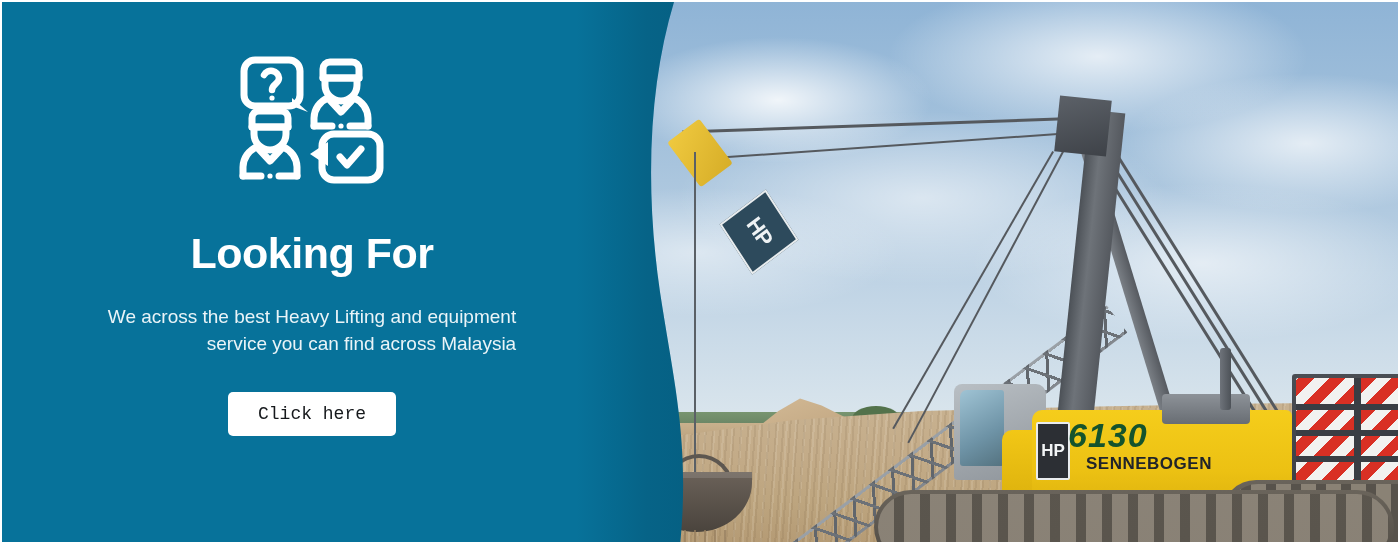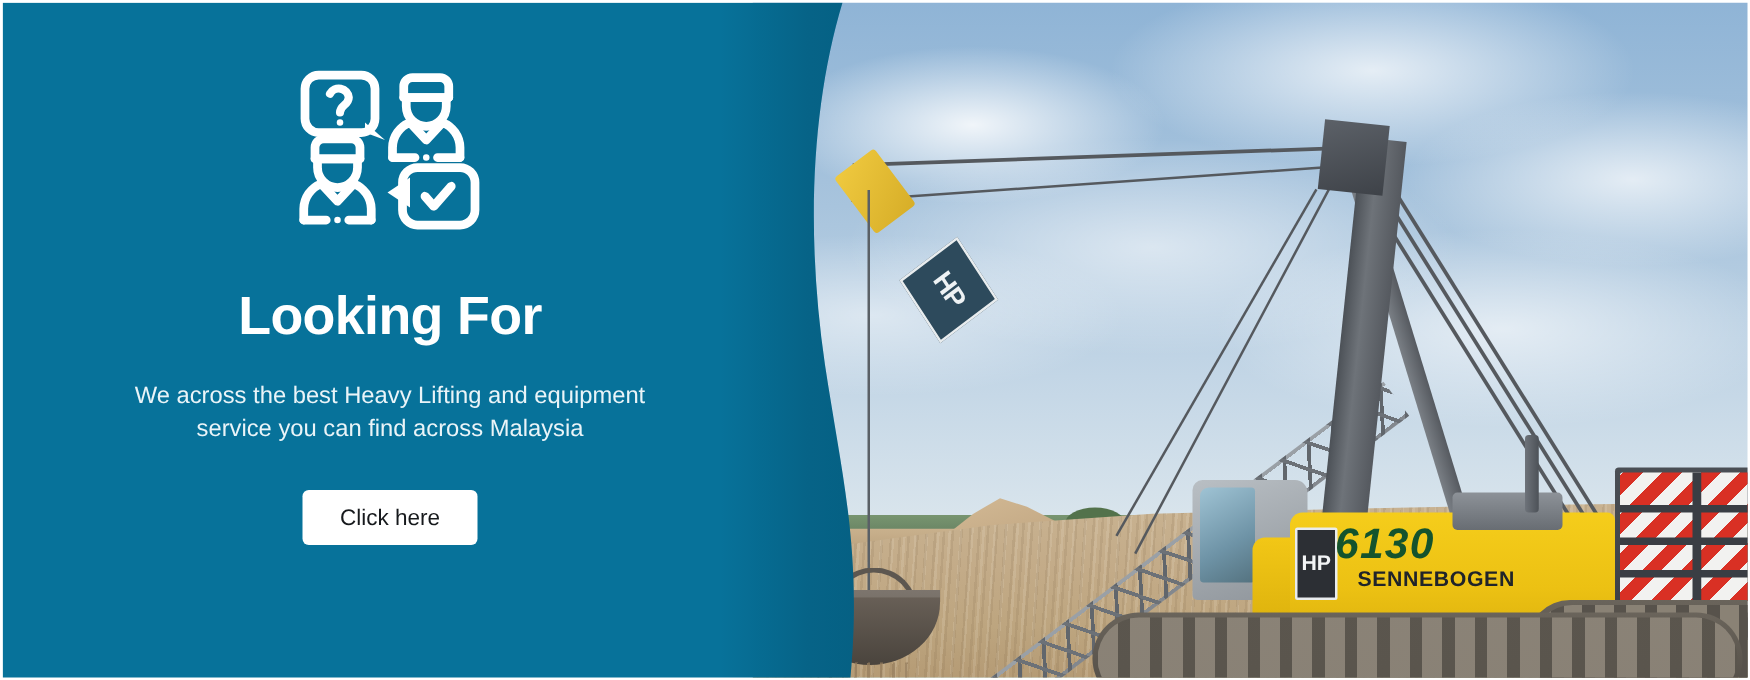--- a/index.html
+++ b/index.html
@@ -433,28 +433,28 @@
   .headline .l2 { display: block; }
 
   .subtitle {
     color: #eaf4f8;
     font-size: 19px;
     line-height: 1.45;
     text-align: center;
     margin: 24px 0 0 0;
     max-width: 520px;
   }
-  .subtitle .s2 { display: block; }
+  .subtitle .s2 { display: block; text-align: right; }
 
   .cta {
     margin-top: 34px;
     background: #ffffff;
     color: #16191c;
     font-size: 18px;
-    font-family: Liberation Sans, sans-serif;
+    font-family: Liberation Mono, monospace;
     border: none;
     border-radius: 5px;
     padding: 13px 30px;
     cursor: pointer;
     line-height: 1;
   }
 </style>
 </head>
 <body>
 

